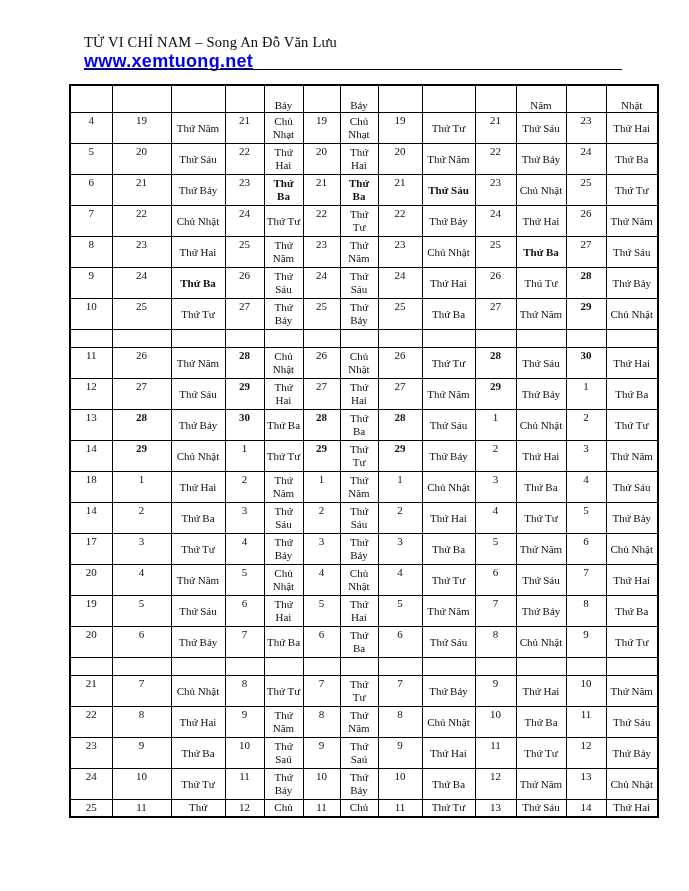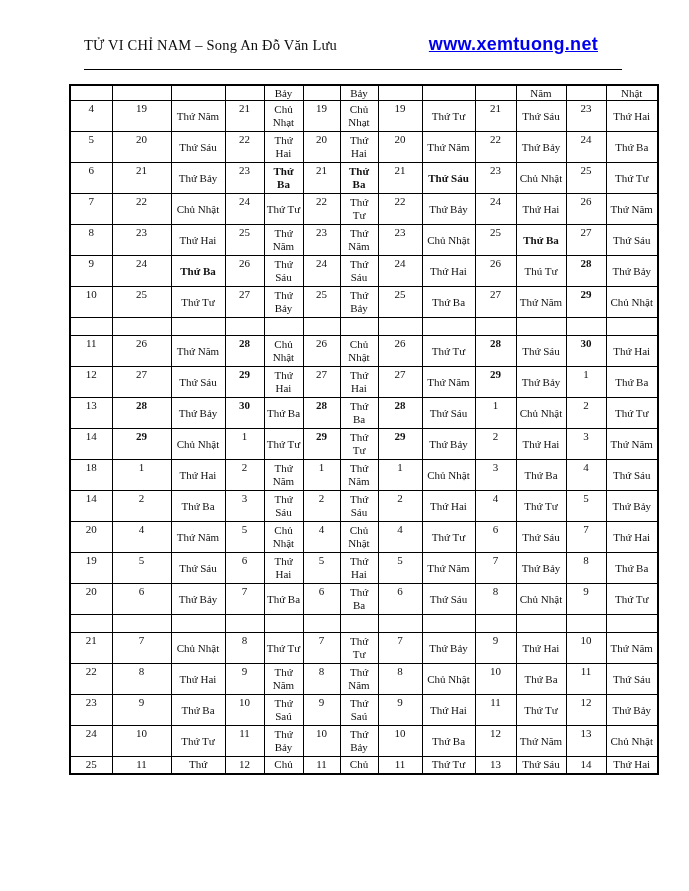--- a/index.html
+++ b/index.html
@@ -17,20 +17,21 @@
     overflow: hidden;
   }
   .header {
     position: absolute;
     left: 84px;
     top: 34px;
     width: 514px;
     display: flex;
     justify-content: space-between;
     align-items: baseline;
+    flex-direction: column;
   }
   .title {
     font-size: 14.5px;
     letter-spacing: 0.2px;
     color: #0c0c0c;
     white-space: nowrap;
   }
   .weblink {
     font-family: "Liberation Sans", sans-serif;
     font-weight: bold;
@@ -65,21 +66,21 @@
     text-align: center;
     padding: 1px 2px;
     overflow: hidden;
     word-break: break-word;
   }
   td.num { vertical-align: top; padding-top: 2px; }
   td.day { vertical-align: middle; }
   td.bold { font-weight: bold; }
   td.large { font-size: 13.5px; line-height: 15px; }
   tr.row-partial { height: 15px; }
-  tr.row-partial td { vertical-align: top; line-height: 12px; padding-top: 1px; }
+  tr.row-partial td { vertical-align: top; line-height: 12px; padding-top: 13px; }
   tr.row-data { height: 31px; }
   tr.row-spacer { height: 18px; }
   tr.row-cut { height: 17px; }
   tr.row-cut td { vertical-align: top; line-height: 13px; }
 </style>
 </head>
 <body>
 
 <div class="page">
   <div class="header">
@@ -323,20 +324,35 @@
           <td class="num">2</td>
           <td class="day">Thứ Sáu</td>
           <td class="num">2</td>
           <td class="day">Thứ Hai</td>
           <td class="num">4</td>
           <td class="day">Thứ Tư</td>
           <td class="num">5</td>
           <td class="day">Thứ Bảy</td>
         </tr>
         <tr class="row-data">
+          <td class="num">17</td>
+          <td class="num">3</td>
+          <td class="day">Thứ Tư</td>
+          <td class="num">4</td>
+          <td class="day">Thứ Bảy</td>
+          <td class="num">3</td>
+          <td class="day">Thứ Bảy</td>
+          <td class="num">3</td>
+          <td class="day">Thứ Ba</td>
+          <td class="num">5</td>
+          <td class="day">Thứ Năm</td>
+          <td class="num">6</td>
+          <td class="day">Chủ Nhật</td>
+        </tr>
+        <tr class="row-data">
           <td class="num">20</td>
           <td class="num">4</td>
           <td class="day">Thứ Năm</td>
           <td class="num">5</td>
           <td class="day">Chủ Nhật</td>
           <td class="num">4</td>
           <td class="day">Chủ Nhật</td>
           <td class="num">4</td>
           <td class="day">Thứ Tư</td>
           <td class="num">6</td>

